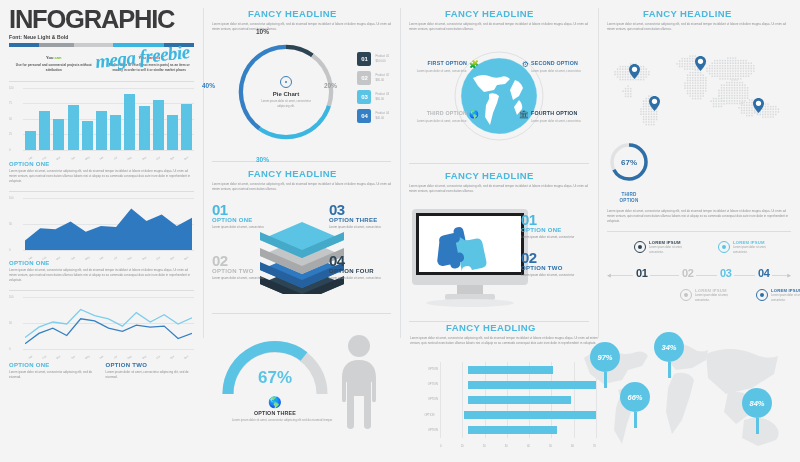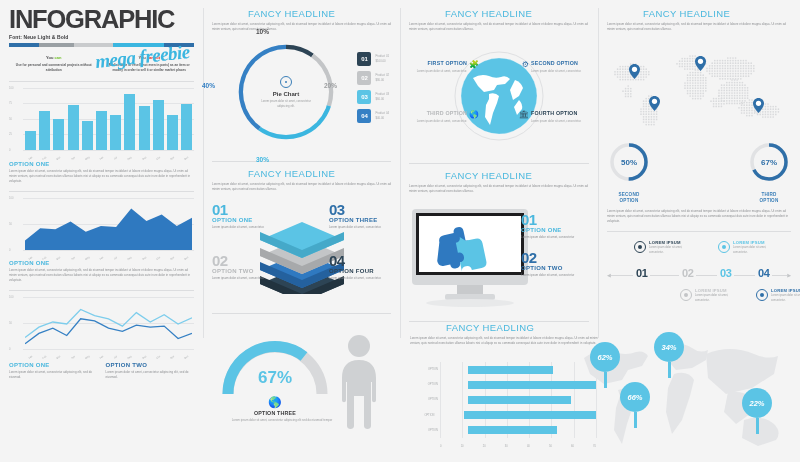--- a/index.html
+++ b/index.html
@@ -10,21 +10,21 @@
     color:#6d6e71;
   }
   .page { position:relative; width:800px; height:346px; display:flex; }
   .col { position:relative; height:462px; padding:8px 9px; }
   .c1 { width:203px; }
   .c2 { width:197px; }
   .c3 { width:198px; }
   .c4 { width:202px; }
 
   
-  .headline { font-size:9.5px; font-weight:normal; color:#4bb8de; letter-spacing:.4px; margin-bottom:3px;padding-left:36px; }
+  .headline { font-size:9.5px; font-weight:bold; color:#4bb8de; letter-spacing:.4px; margin-bottom:3px;padding-left:36px; }
   .lorem { font-size:2.9px; line-height:1.75; color:#8b8d90; letter-spacing:.05px; }
   .divider { height:1px; background:#dcdddf; margin:7px 0 6px; }
   .sec { margin-bottom:4px; }
   .optlabel { font-size:6px; font-weight:bold; color:#4bb8de; letter-spacing:.3px; margin-bottom:2px; }
   .optlabel.grey { color:#b7b9bb; }
   .optlabel.navy { color:#2f6fa8; }
   .bignum { font-size:15px; font-weight:bold; color:#4bb8de; line-height:1; letter-spacing:-.5px; }
   .bignum.grey { color:#c3c5c7; }
   .bignum.navy { color:#2f6fa8; }
   .bignum.dark { color:#2d4455; }
@@ -1132,25 +1132,20 @@
       </svg>
       <svg class="pin" style="left:146px;top:60px" viewBox="0 0 11 15">
         <path d="M5.5 0 C2.4 0 0 2.4 0 5.5 C0 9.4 5.5 15 5.5 15 C5.5 15 11 9.4 11 5.5 C11 2.4 8.6 0 5.5 0 Z" fill="#2f6fa8"></path>
         <circle cx="5.5" cy="5.3" r="2.6" fill="#fff"></circle>
       </svg>
     </div>
 
     <div class="circrow" id="circRow">
         <div class="circ"><svg viewBox="0 0 44 44" width="44" height="44">
             <circle cx="22" cy="22" r="17" fill="none" stroke="#e1e2e4" stroke-width="3.5"></circle>
-            <circle cx="22" cy="22" r="17" fill="none" stroke="#2f6fa8" stroke-width="3.5" stroke-linecap="butt" stroke-dasharray="53.41 106.81" transform="rotate(-90 22 22)"></circle>
-            <text x="22" y="25" text-anchor="middle" font-size="8" font-weight="bold" fill="#2f6fa8" font-family="Liberation Sans, sans-serif">50%</text>
-          </svg><div class="circlbl">SECOND<br>OPTION</div></div>
-        <div class="circ"><svg viewBox="0 0 44 44" width="44" height="44">
-            <circle cx="22" cy="22" r="17" fill="none" stroke="#e1e2e4" stroke-width="3.5"></circle>
             <circle cx="22" cy="22" r="17" fill="none" stroke="#2f6fa8" stroke-width="3.5" stroke-linecap="butt" stroke-dasharray="71.57 106.81" transform="rotate(-90 22 22)"></circle>
             <text x="22" y="25" text-anchor="middle" font-size="8" font-weight="bold" fill="#2f6fa8" font-family="Liberation Sans, sans-serif">67%</text>
           </svg><div class="circlbl">THIRD<br>OPTION</div></div>
       </div>
     <div class="lorem" style="margin-top:5px">Lorem ipsum dolor sit amet, consectetur adipiscing elit, sed do eiusmod tempor incididunt ut labore et dolore magna aliqua. Ut enim ad minim veniam, quis nostrud exercitation ullamco laboris nisi ut aliquip ex ea commodo consequat duis aute irure dolor in reprehenderit in voluptate.</div>
 
     <div class="divider"></div>
 
     <div class="timeline" id="timeline">
         <div style="position: absolute; left: 4px; right: 4px; top: 37px; height: 1px; background: rgb(215, 216, 218);"></div>
@@ -1248,30 +1243,30 @@
           <path d="M6 34 q14 -10 30 -6 q12 4 22 0 q8 -2 12 4 l-6 10 l-14 4 l-6 10 l-18 4 l-14 -10 z"></path>
           <path d="M40 66 q12 -4 18 4 l-3 12 l-6 18 l-5 20 l-8 -14 l2 -22 l4 -12 z"></path>
           <path d="M86 22 q16 -6 28 2 q8 6 16 2 l-2 10 l-14 8 l-16 2 l-10 -12 z"></path>
           <path d="M96 50 q14 -4 20 6 l-4 16 l-8 24 l-10 14 l-6 -22 l2 -24 z"></path>
           <path d="M128 30 q24 -10 48 0 q14 6 24 2 l-4 18 l-22 14 l-26 6 l-18 -16 z"></path>
           <path d="M150 68 q18 -2 26 8 l-4 14 l-14 10 l-12 -12 z"></path>
           <path d="M166 96 q18 -6 30 4 q8 8 2 16 l-18 6 l-16 -8 z"></path>
         </g>
       </svg>
       <div class="bub" style="left:12px;top:18px">
-        <div class="bubcirc">62%</div>
+        <div class="bubcirc">97%</div>
         <div class="bubstem"></div>
       </div>
       <div class="bub" style="left:76px;top:8px">
         <div class="bubcirc">34%</div>
         <div class="bubstem"></div>
       </div>
       <div class="bub" style="left:42px;top:58px">
         <div class="bubcirc">66%</div>
         <div class="bubstem"></div>
       </div>
       <div class="bub" style="left:164px;top:64px">
-        <div class="bubcirc">22%</div>
+        <div class="bubcirc">84%</div>
         <div class="bubstem"></div>
       </div>
     </div>
   </div>
 </div>
 
 </body></html>

